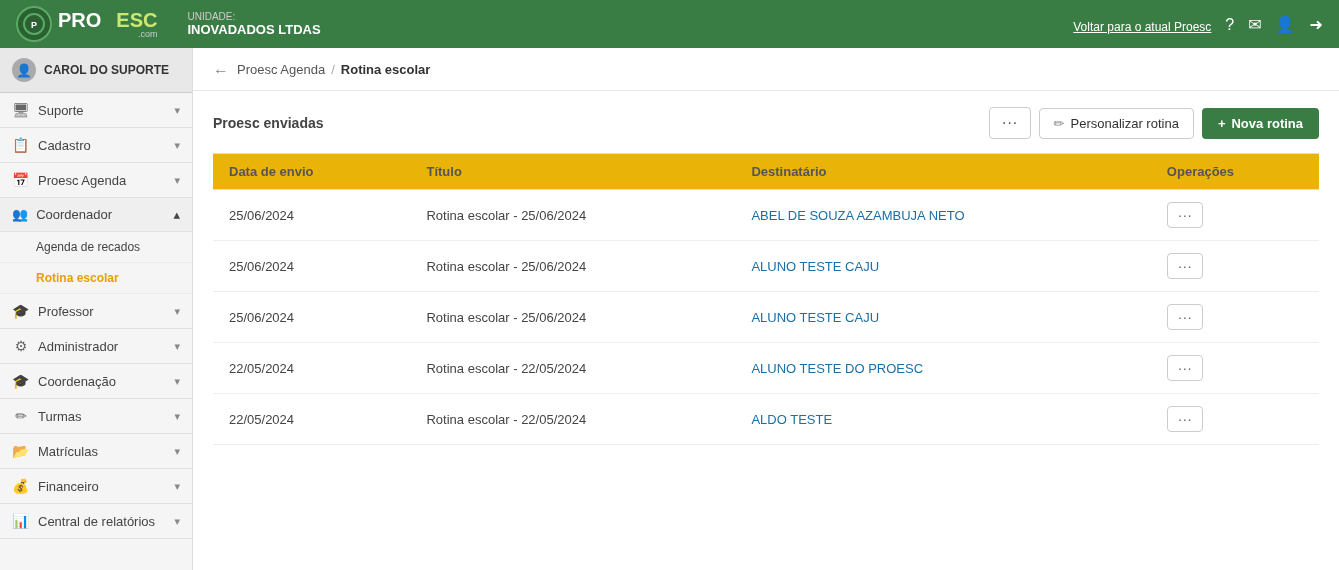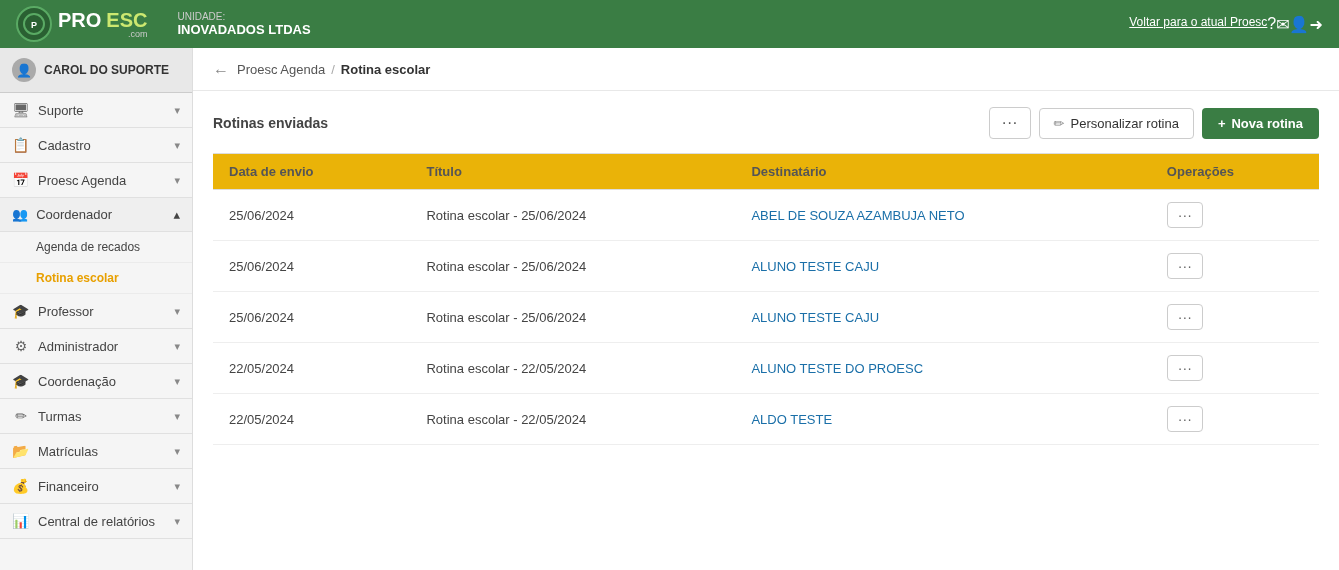--- a/index.html
+++ b/index.html
@@ -45,21 +45,22 @@
       line-height: 1;
     }
     .unit-info {
       margin-left: 20px;
       font-size: 11px;
     }
     .unit-info .label { color: #ccc; font-size: 10px; }
     .unit-info .name { font-weight: bold; font-size: 13px; }
     .top-header-right {
       display: flex;
-      align-items: flex-start;
+      align-items: flex-end;
+      gap: 14px;
     }
     .top-header-right a {
       color: white;
       text-decoration: underline;
       font-size: 12px;
       cursor: pointer;
     }
     .top-header-icon {
       color: white;
       font-size: 16px;
@@ -280,21 +281,21 @@
 <div class="top-header">
   <div class="top-header-left">
     <div class="logo-area">
       <div class="logo-shield">
         <svg width="22" height="22" viewBox="0 0 22 22">
           <ellipse cx="11" cy="11" rx="10" ry="10" fill="#2a6032" stroke="#5aaa64" stroke-width="2"></ellipse>
           <text x="11" y="15" text-anchor="middle" fill="white" font-size="9" font-weight="bold">P</text>
         </svg>
       </div>
       <div class="logo-text">
-        <div style="display:flex; align-items:center; gap:5px;">
+        <div style="display:flex; align-items:center; gap:15px;">
           <span style="font-size:20px;font-weight:bold;color:white;">PRO</span>
           <span style="font-size:20px;font-weight:bold;color:#cce870;">ESC</span>
         </div>
         <span style="font-size:9px;color:#ccc;text-align:right;">.com</span>
       </div>
     </div>
     <div class="unit-info">
       <div class="label">UNIDADE:</div>
       <div class="name">INOVADADOS LTDAS</div>
     </div>
@@ -411,21 +412,21 @@
 
     <div class="breadcrumb">
       <span class="arrow">←</span>
       <a>Proesc Agenda</a>
       <span class="separator">/</span>
       <span class="current">Rotina escolar</span>
     </div>
 
     <div class="page-content">
       <div class="page-toolbar">
-        <div class="section-title">Rotinas enviadas</div>
+        <div class="section-title">Proesc enviadas</div>
         <div class="toolbar-buttons">
           <button class="btn-dots">···</button>
           <button class="btn-personalize">
             <span class="pencil-icon">✏</span>
             <span>Personalizar rotina</span>
           </button>
           <button class="btn-new-routine">
             <span class="plus-icon">+</span>
             <span>Nova rotina</span>
           </button>

